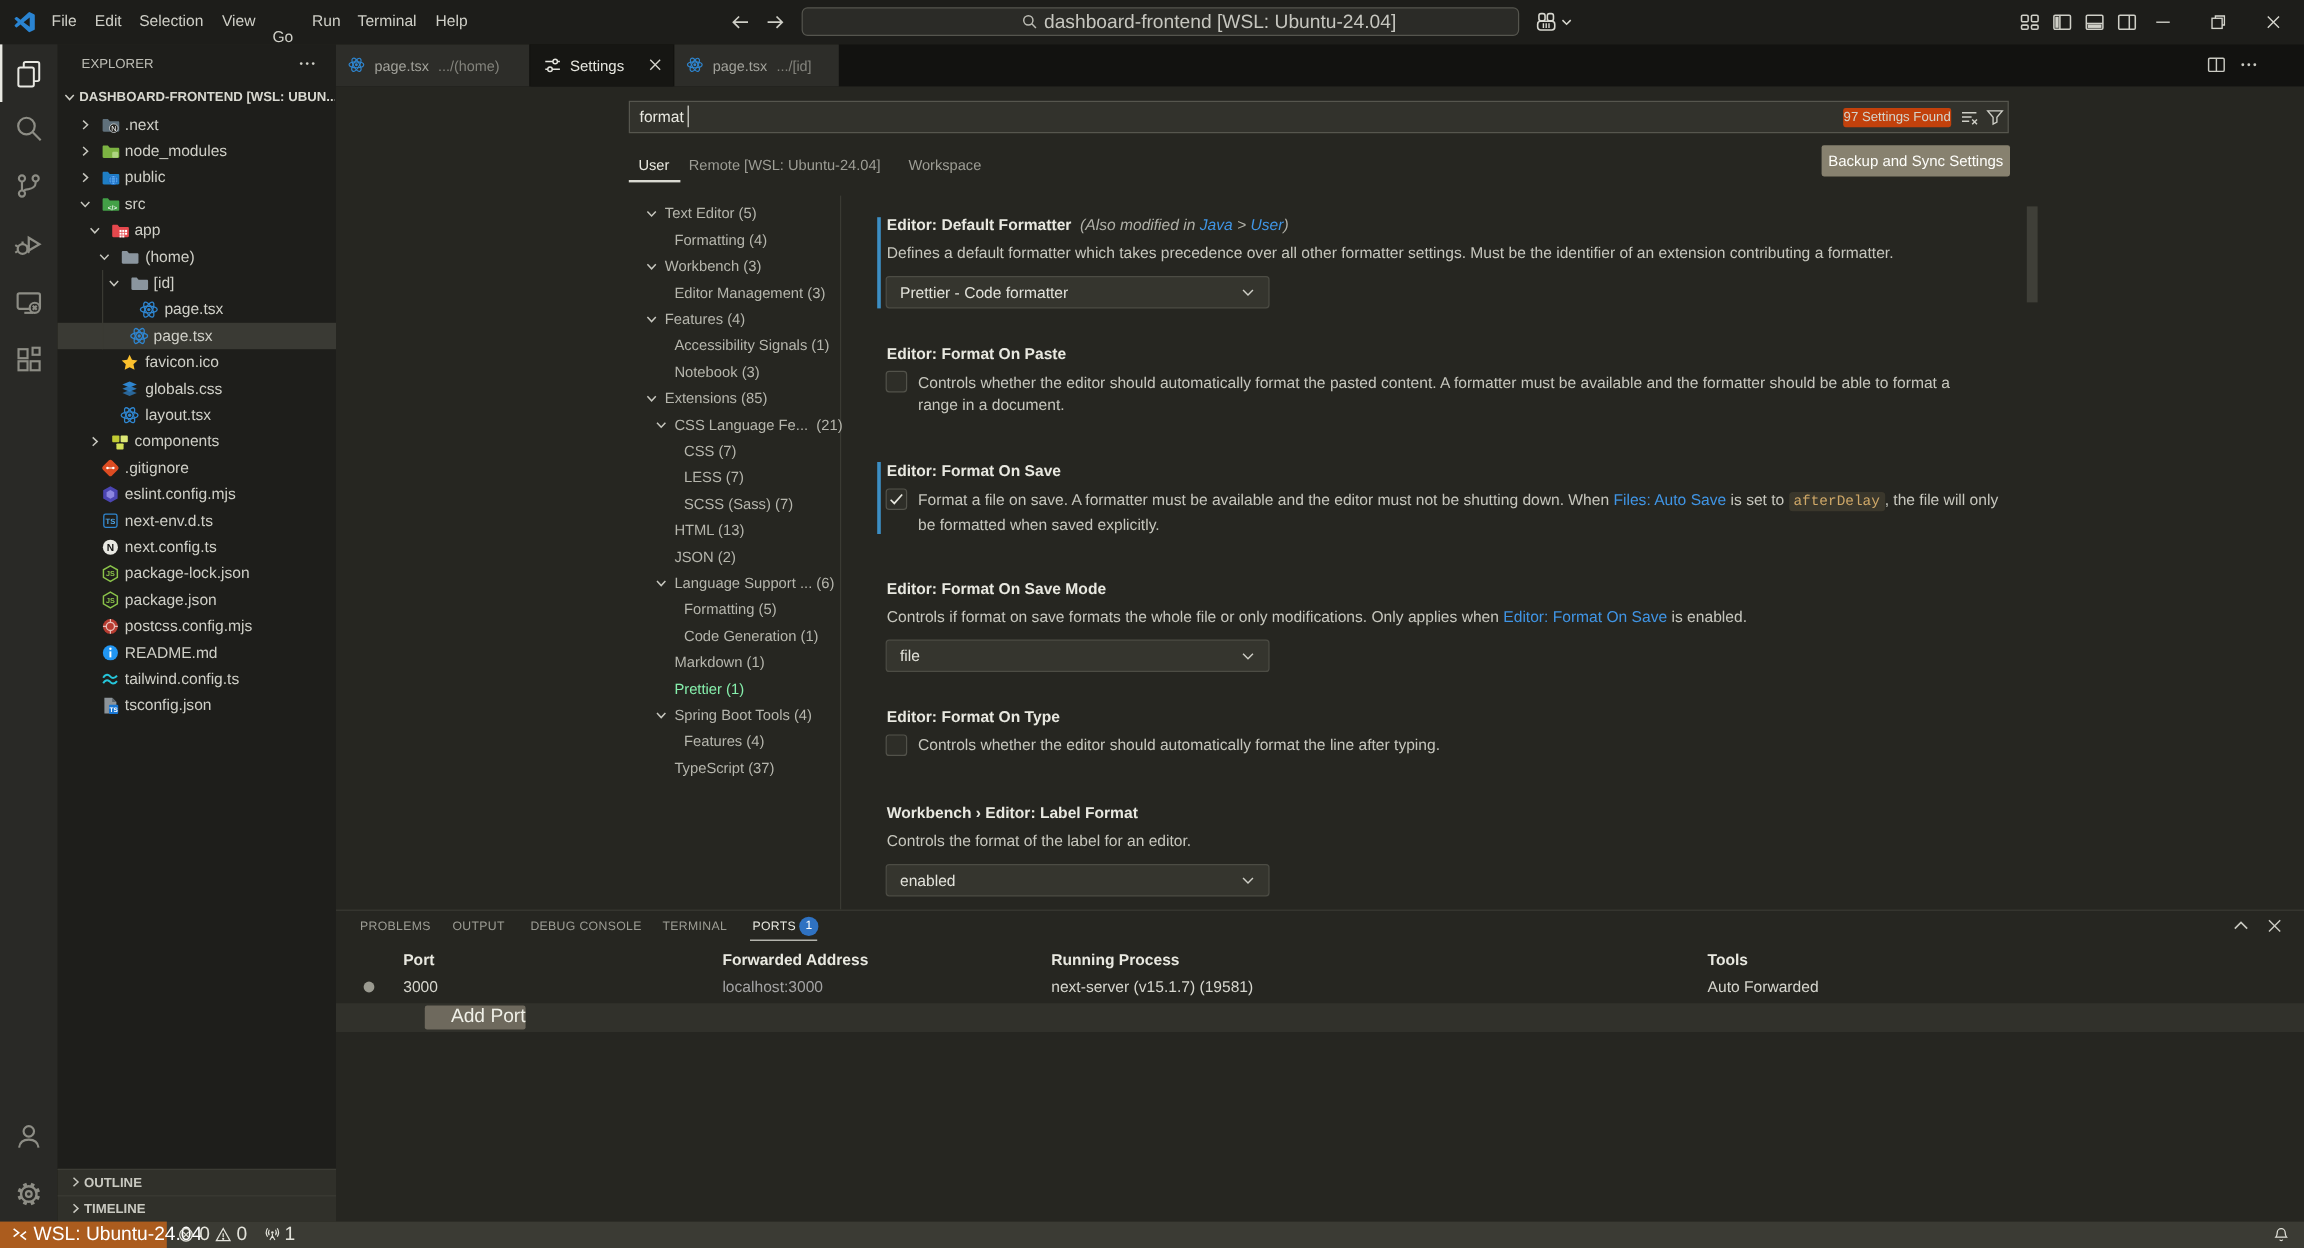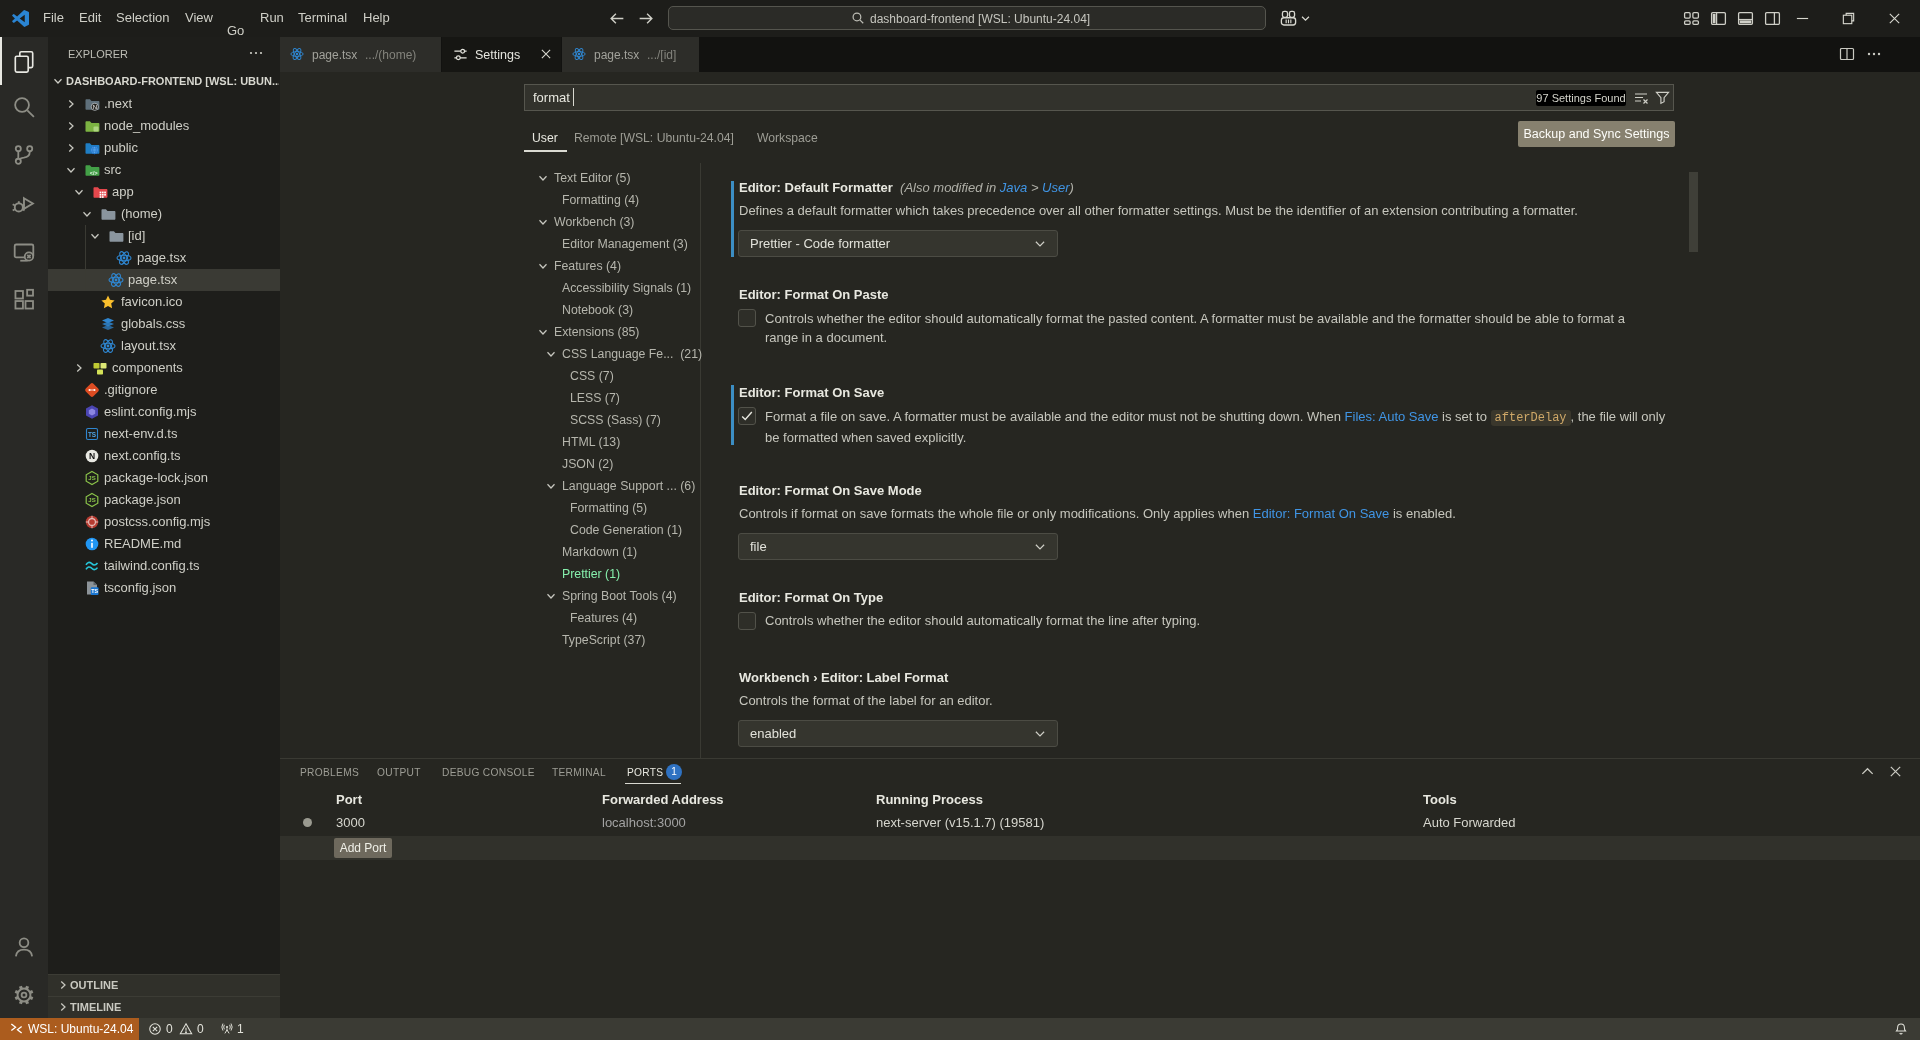--- a/index.html
+++ b/index.html
@@ -1,18 +1,18 @@
 <!DOCTYPE html>
 <html><head><meta charset="utf-8">
 <style>
 *{margin:0;padding:0;box-sizing:border-box}
 html,body{width:1920px;height:1040px;overflow:hidden;background:#262621;font-family:"Liberation Sans",sans-serif}
 .abs{position:absolute}
 .t11{font-size:11px;line-height:14px}
-.t12{font-size:12px;line-height:16px}
+.t12{font-size:16px;line-height:16px}
 .t13{font-size:13px;line-height:18px}
 .b{font-weight:bold}
 .t13t{font-size:13px;line-height:18px}
 .t13b{font-size:13px;line-height:18px;font-weight:bold}
 .t12h{font-size:12.2px;line-height:18px}
 .toc{font-size:12.3px;line-height:18px}
 .ptab{font-size:10.2px;line-height:13px;letter-spacing:.3px}
 .nw{white-space:nowrap}.c2{color:#cfcfc7}.lk{color:#4095e5}
 svg{position:absolute;overflow:visible}
 </style></head>
@@ -379,21 +379,21 @@
   </svg>
 <div class="abs t13 nw" style="left:70px;top:976px;color:#cfcfc7"><span class="t11 b" style="color:#c9c9c1">OUTLINE</span></div>
 <svg class="abs" style="left:56px;top:1000px" width="14" height="14" viewBox="0 0 16 16" stroke="#c8c8c0">
     <use href="#chevR"></use>
   </svg>
 <div class="abs t13 nw" style="left:70px;top:998px;color:#cfcfc7"><span class="t11 b" style="color:#c9c9c1">TIMELINE</span></div>
 
 <div class="abs" style="left:524px;top:84px;width:1150px;height:27px;background:#32322c;border:1px solid #56564e"></div>
 <div class="abs t13 nw" style="left:533px;top:89px;color:#e8e8e0">format</div>
 <div class="abs" style="left:573px;top:88px;width:1px;height:18px;background:#d8d8d0"></div>
-<div class="abs t11 nw" style="left:1536px;top:90px;width:90px;height:16px;background:#000000;border-radius:2px;color:#d4d4cb;text-align:center;line-height:16px">97 Settings Found</div>
+<div class="abs t11 nw" style="left:1536px;top:90px;width:90px;height:16px;background:#c2410c;border-radius:2px;color:#d4d4cb;text-align:center;line-height:16px">97 Settings Found</div>
 <svg class="abs" style="left:1633px;top:90px" width="16" height="16" viewBox="0 0 16 16" stroke="#cfcfc7" fill="none" stroke-width="1.2">
     <path d="M2 4h12M2 7.5h8M2 11h6"></path>
     <path d="M10.5 9.5l4 4M14.5 9.5l-4 4"></path>
   </svg>
 <svg class="abs" style="left:1655px;top:90px" width="15" height="15" viewBox="0 0 16 16" stroke="#cfcfc7" fill="none" stroke-width="1.2">
     <path d="M1.5 2.5h13L9.7 8.2v4.3l-3.4 1.8V8.2z"></path>
   </svg>
 <div class="abs t12h nw" style="left:532px;top:129px;color:#e8e8e0">User</div>
 <div class="abs" style="left:524px;top:150px;width:43px;height:2px;background:#dadad2"></div>
 <div class="abs t12h nw" style="left:574px;top:129px;color:#9d9d95">Remote [WSL: Ubuntu-24.04]</div>
@@ -497,21 +497,21 @@
 <div class="abs t13 b nw" style="left:336px;top:791px;color:#e8e8e0">Port</div>
 <div class="abs t13 b nw" style="left:602px;top:791px;color:#e8e8e0">Forwarded Address</div>
 <div class="abs t13 b nw" style="left:876px;top:791px;color:#e8e8e0">Running Process</div>
 <div class="abs t13 b nw" style="left:1423px;top:791px;color:#e8e8e0">Tools</div>
 <div class="abs" style="left:303px;top:818px;width:9px;height:9px;border-radius:50%;background:#9a9a90"></div>
 <div class="abs t13 nw" style="left:336px;top:814px;color:#d6d6ce">3000</div>
 <div class="abs t13 nw" style="left:602px;top:814px;color:#a3a3a3">localhost:3000</div>
 <div class="abs t13 nw" style="left:876px;top:814px;color:#d6d6ce">next-server (v15.1.7) (19581)</div>
 <div class="abs t13 nw" style="left:1423px;top:814px;color:#d6d6ce">Auto Forwarded</div>
 <div class="abs" style="left:280px;top:836px;width:1640px;height:24px;background:#31312b"></div>
-<div class="abs t12 nw" style="left:334px;top:838px;width:58px;height:20px;background:#6e695d;border-radius:2px;color:#f0f0e8;text-align:center;line-height:20px">Add Port</div>
+<div class="abs t12 nw" style="left:354px;top:838px;width:84px;height:20px;background:#6e695d;border-radius:2px;color:#f0f0e8;text-align:right;line-height:20px">Add Port</div>
 
 <div class="abs" style="left:0;top:1018px;width:1920px;height:22px;background:#3b3b34"></div>
 <div class="abs" style="left:0;top:1018px;width:139px;height:22px;background:#ab5c1e"></div>
 <svg class="abs" style="left:9px;top:1021px" width="15" height="15" viewBox="0 0 16 16" stroke="#fff" fill="none" stroke-width="1.4">
     <path d="M2.5 3.2 7 6.7 2.5 10.2M13.5 5.8 9 9.3l4.5 3.5"></path>
   </svg>
 <div class="abs t12 nw" style="left:28px;top:1021px;color:#fff">WSL: Ubuntu-24.04</div>
 <svg class="abs" style="left:148px;top:1022px" width="14" height="14" viewBox="0 0 16 16" stroke="#e2e2da" fill="none" stroke-width="1.2">
     <circle cx="8" cy="8" r="6"></circle>
     <path d="M5.5 5.5l5 5M10.5 5.5l-5 5"></path>

